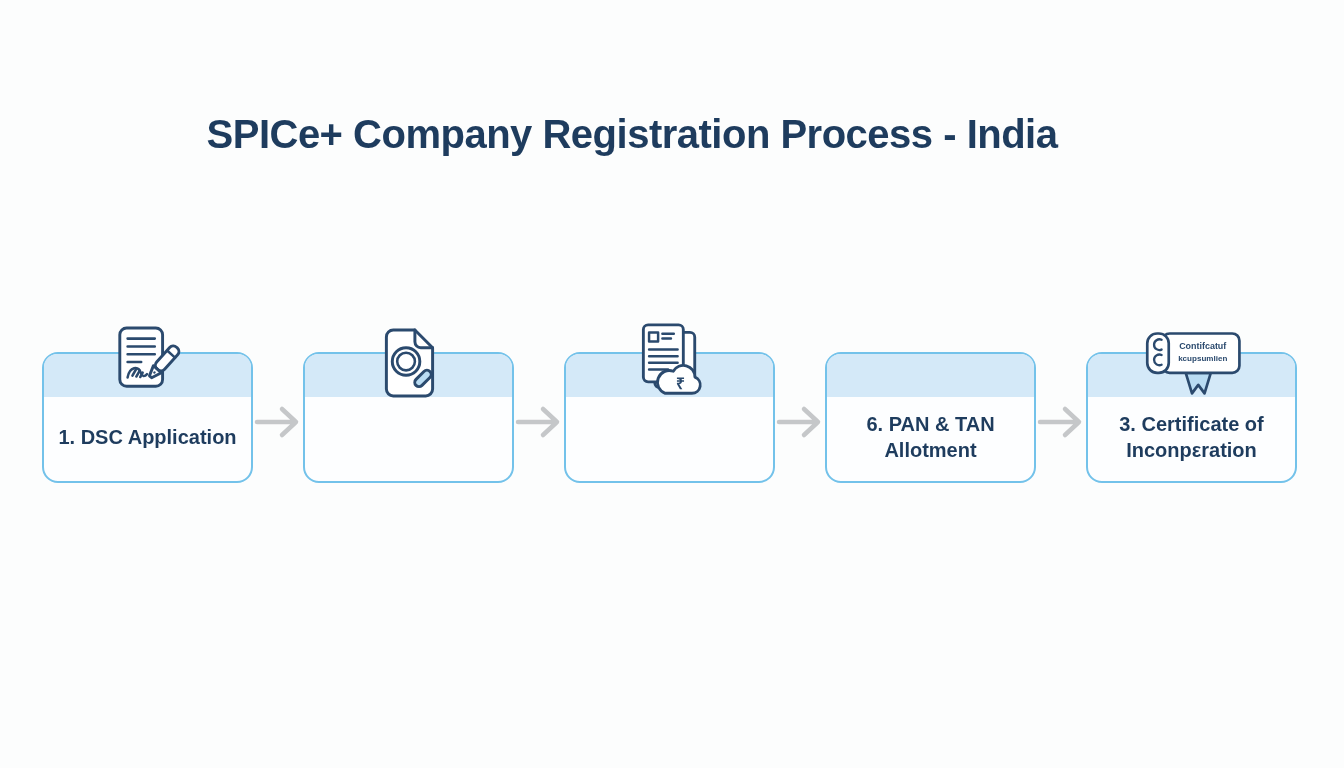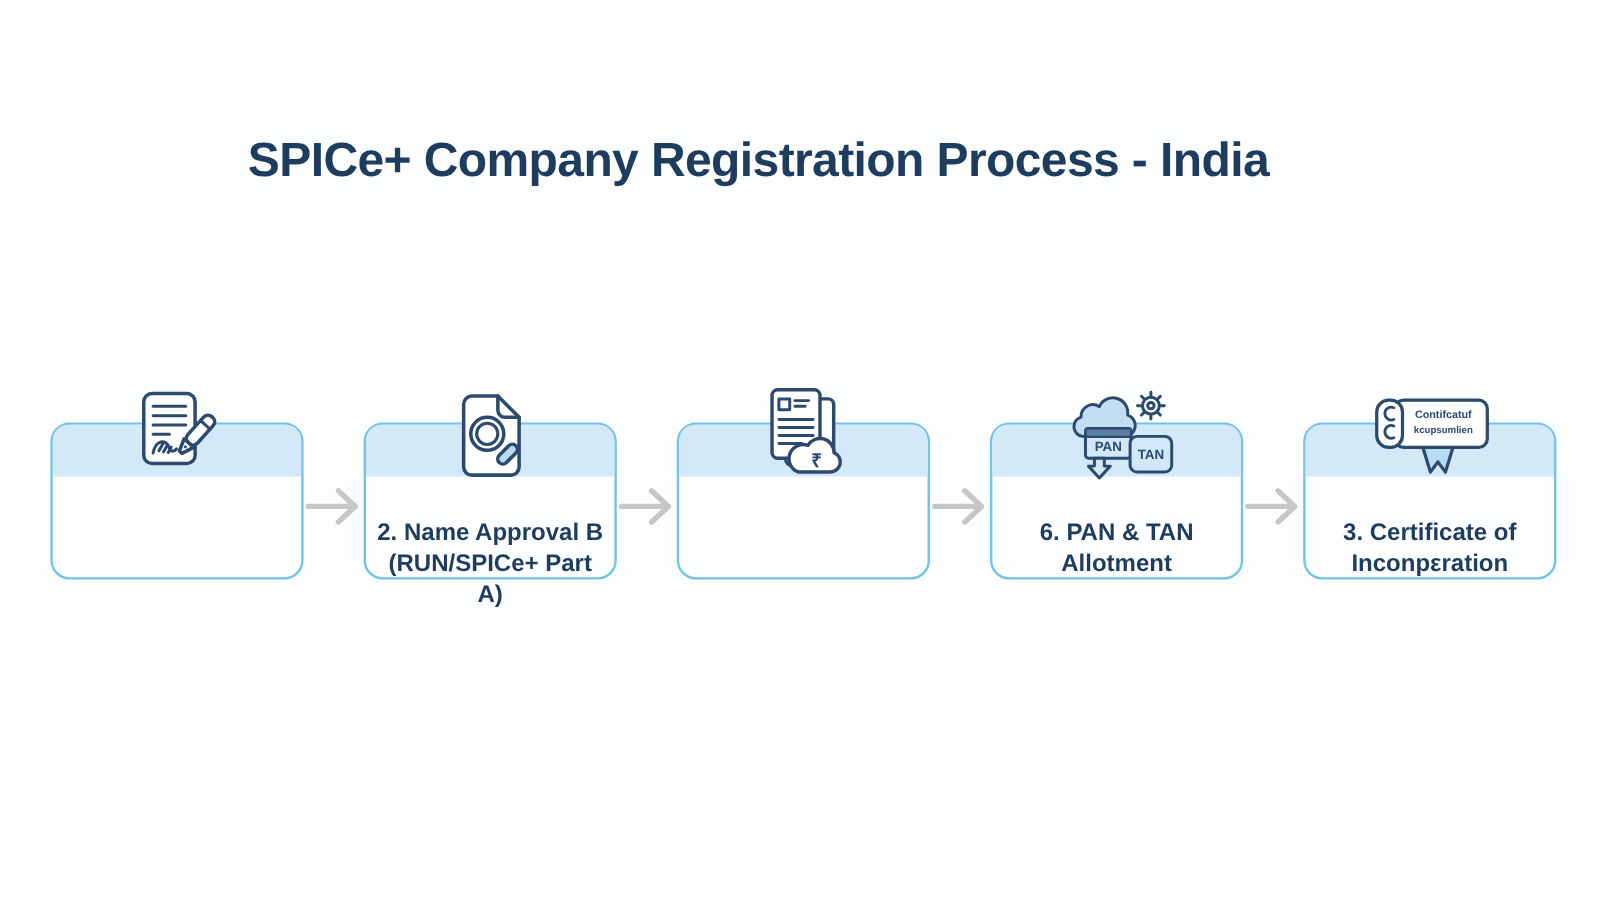--- a/index.html
+++ b/index.html
@@ -40,21 +40,20 @@
   }
   .step{
     position:relative;
     width:211px; height:131px;
     border:2.5px solid var(--box-border);
     border-radius:16px;
     background:var(--box-body);
     display:flex;
     flex-direction:column;
     overflow:visible;
-    gap:32px;
   }
   .band{
     height:43px;
     background:var(--box-band);
     border-radius:13px 13px 0 0;
     flex:0 0 auto;
   }
   .body{
     flex:1 1 auto;
     display:flex;
@@ -114,20 +113,23 @@
         <path class="st thin" d="M21 52 L25 45 M25 53 L28.5 47 M29 53.5 L31.5 49"></path>
         <g transform="rotate(42 48 44)">
           <rect class="st fw" x="42.5" y="16" width="11" height="30" rx="5"></rect>
           <path class="st thin" d="M43 25 H53.5"></path>
           <path class="st fw" d="M42.5 46 H53.5 L49.5 56.5 H46.5 Z"></path>
           <circle cx="48" cy="50.5" r="1.3" fill="#2b4a6e"></circle>
         </g>
       </svg>
     </div>
     <div class="band"></div>
+    <div class="body">
+      <div class="label">1. DSC Application</div>
+    </div>
   </div>
 
   <div class="connector">
     <svg width="48" height="40" viewBox="0 0 48 40">
         <path class="arrowline" d="M3 20 H41 M28 7 L42 20 L28 33"></path>
       </svg>
   </div>
 
   <div class="step">
     <div class="icon-slot" style="top:-28px;">
@@ -135,24 +137,20 @@
         <path class="st fw" d="M14 4 H36 L54 22 V64 A7 7 0 0 1 47 71 H14 A7 7 0 0 1 7 64 V11 A7 7 0 0 1 14 4 Z"></path>
         <path class="st" d="M36 4 V16 A6 6 0 0 0 42 22 H54"></path>
         <g transform="rotate(45 44 53)">
           <rect class="st flb" x="40" y="43" width="8.6" height="20" rx="4.3" stroke-width="2.8"></rect>
         </g>
         <circle class="st fw" cx="27" cy="36" r="14" stroke-width="3.4"></circle>
         <circle class="st thin" cx="27" cy="36" r="9"></circle>
       </svg>
     </div>
     <div class="band"></div>
-    <div class="body">
-      <div class="label">2. Name Approval B
-(RUN/SPICe+ Part A)</div>
-    </div>
   </div>
 
   <div class="connector">
     <svg width="48" height="40" viewBox="0 0 48 40">
         <path class="arrowline" d="M3 20 H41 M28 7 L42 20 L28 33"></path>
       </svg>
   </div>
 
   <div class="step">
     <div class="icon-slot" style="top:-33px;">
@@ -169,40 +167,20 @@
     <div class="band"></div>
   </div>
 
   <div class="connector">
     <svg width="48" height="40" viewBox="0 0 48 40">
         <path class="arrowline" d="M3 20 H41 M28 7 L42 20 L28 33"></path>
       </svg>
   </div>
 
   <div class="step">
-    <div class="icon-slot" style="top:-30px;">
-      <svg width="98" height="76" viewBox="0 0 118 92" style="overflow:visible">
-        <path class="st fb" d="M24 48 H66 A11 11 0 0 0 69.5 26.5 A15 15 0 0 0 41 18 A12 12 0 0 0 22.5 28.5 A10 10 0 0 0 24 48 Z"></path>
-        <g>
-          <path class="st" stroke-width="3.6" d="M101.5 17 H106.5 M99 23 L102.5 26.5 M93 25.5 V30.5 M87 23 L83.5 26.5 M84.5 17 H79.5 M87 11 L83.5 7.5 M93 8.5 V3.5 M99 11 L102.5 7.5"></path>
-          <circle class="st fw" cx="93" cy="17" r="8.5"></circle>
-          <circle class="st" cx="93" cy="17" r="3.2" stroke-width="2.4"></circle>
-        </g>
-        <g>
-          <rect class="st fc" x="27" y="40" width="46" height="30" rx="3"></rect>
-          <rect class="st bar" x="27" y="40" width="46" height="8.5" rx="2"></rect>
-          <text x="50" y="63" font-size="13.5" text-anchor="middle">PAN</text>
-        </g>
-        <path class="st fc" d="M36 70 V78 H30 L41 90 L52 78 H46 V70 Z"></path>
-        <g>
-          <rect class="st fc" x="72" y="48" width="42" height="36" rx="7" stroke-width="3.2"></rect>
-          <text x="93" y="71" font-size="13.5" text-anchor="middle">TAN</text>
-        </g>
-      </svg>
-    </div>
     <div class="band"></div>
     <div class="body">
       <div class="label">6. PAN &amp; TAN
 Allotment</div>
     </div>
   </div>
 
   <div class="connector">
     <svg width="48" height="40" viewBox="0 0 48 40">
         <path class="arrowline" d="M3 20 H41 M28 7 L42 20 L28 33"></path>

